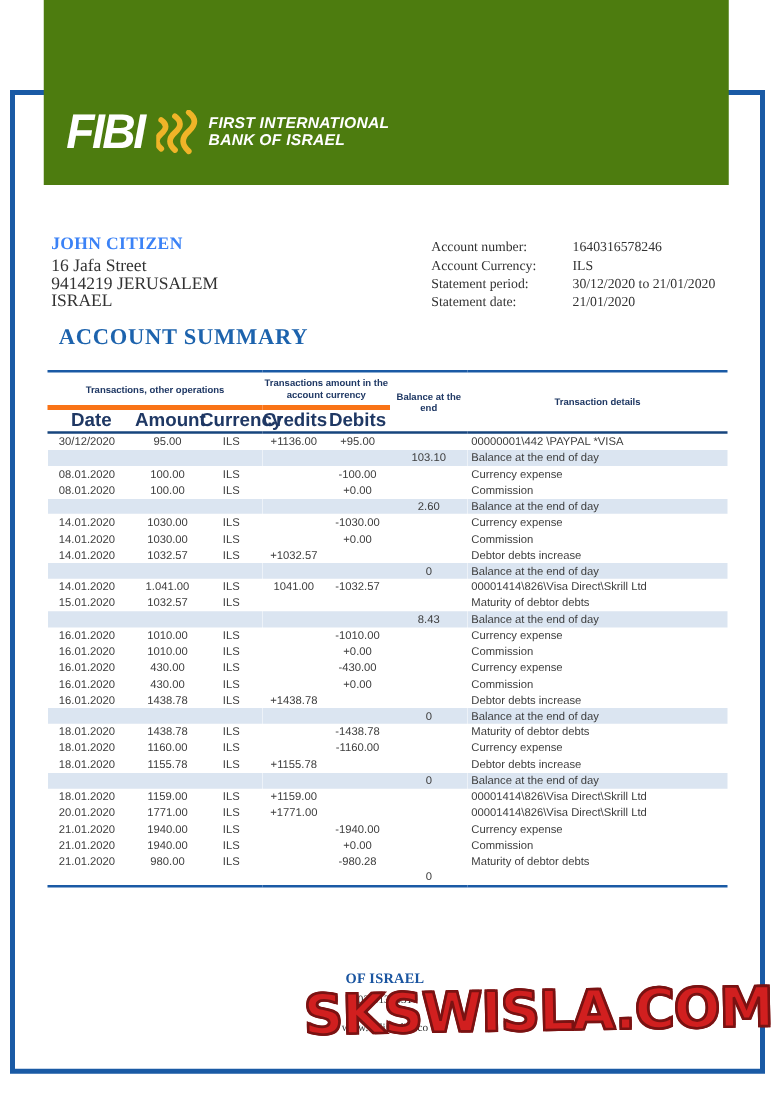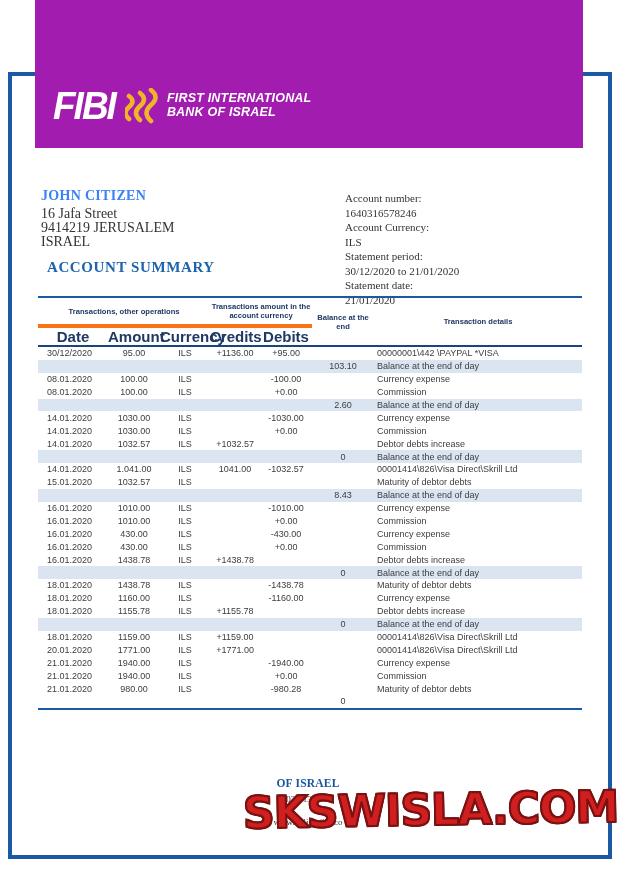--- a/index.html
+++ b/index.html
@@ -1,42 +1,42 @@
 <!DOCTYPE html>
 <html><head>
 <meta charset="utf-8">
 <style>
   html,body{margin:0;padding:0;background:#ffffff;}
   #stage{position:relative;width:618px;height:875px;background:#ffffff;overflow:hidden;
          font-family:"Liberation Serif",serif;}
 
   
-  .banner{position:absolute;left:35px;top:0;width:548px;height:148px;background:#a21caf;z-index:3;}
+  .banner{position:absolute;left:35px;top:0;width:548px;height:148px;background:#4d7c0f;z-index:3;}
   .logo-row{position:absolute;left:18px;top:86px;display:flex;align-items:flex-start;}
   .fibi{font-family:"Liberation Sans",sans-serif;font-style:italic;font-weight:bold;
         font-size:37px;color:#ffffff;letter-spacing:-2px;line-height:40px;transform:scaleY(1.05);}
   .logo-mark{margin:2px 8px 0 10px;}
   .bank-name{font-family:"Liberation Sans",sans-serif;font-style:italic;font-weight:bold;
              font-size:12.5px;color:#ffffff;line-height:14px;margin-top:5px;letter-spacing:0.2px;}
 
   
   .page-frame{position:absolute;left:8px;top:72px;width:596px;height:779px;
               border:4px solid #1a5aa5;background:#ffffff;z-index:1;}
 
   
   .customer{position:absolute;left:41px;top:188px;z-index:4;}
   .customer .name{font-size:14px;font-weight:bold;color:#3b82f6;letter-spacing:0.3px;}
   .customer .addr{font-size:14px;color:#333333;line-height:14px;margin-top:3px;}
   .acct{position:absolute;left:345px;top:191px;z-index:4;font-size:11px;color:#333333;}
-  .acct .row{display:flex;line-height:14.5px;flex-direction:column;}
+  .acct .row{display:flex;line-height:14.5px;}
   .acct .lbl{width:113px;}
   .acct .val{white-space:nowrap;}
 
   .section-title{position:absolute;left:47px;top:259px;z-index:4;
-                 font-size:15px;font-weight:bold;color:#1d63ad;letter-spacing:0.6px;}
+                 font-size:18px;font-weight:bold;color:#1d63ad;letter-spacing:0.6px;}
 
   
   .tbl-wrap{position:absolute;left:38px;top:296px;width:544px;z-index:4;}
   table{border-collapse:collapse;table-layout:fixed;width:544px;
         font-family:"Liberation Sans",sans-serif;}
   table{border-top:2px solid #1a5aa5;border-bottom:2px solid #1a5aa5;}
   th{font-size:7.6px;color:#1f3864;font-weight:bold;padding:0;}
   .group-row th{height:26px;vertical-align:middle;}
   .grp-underline{border-bottom:4px solid #f97316;}
   .sub-row th{font-size:15px;height:16px;border-bottom:2px solid #17457e;}

